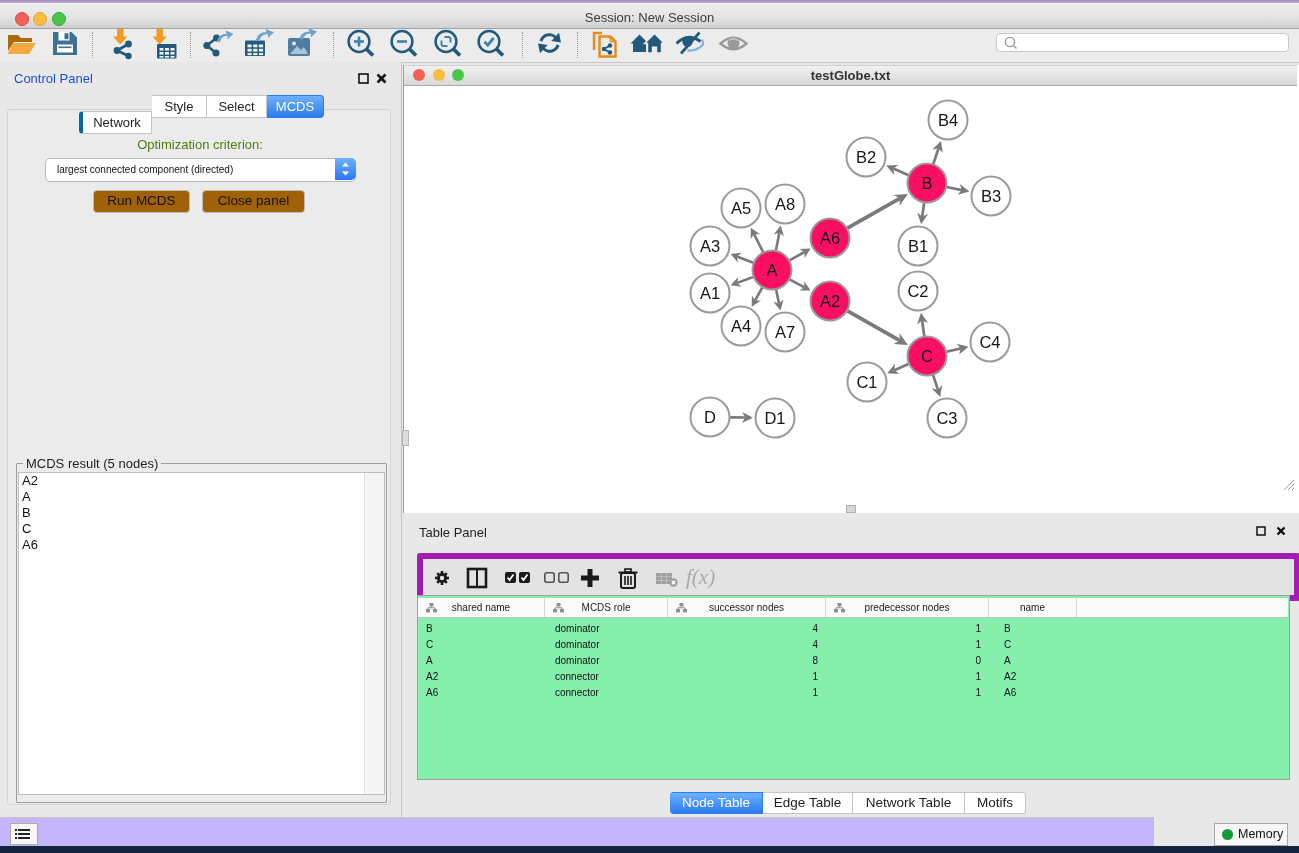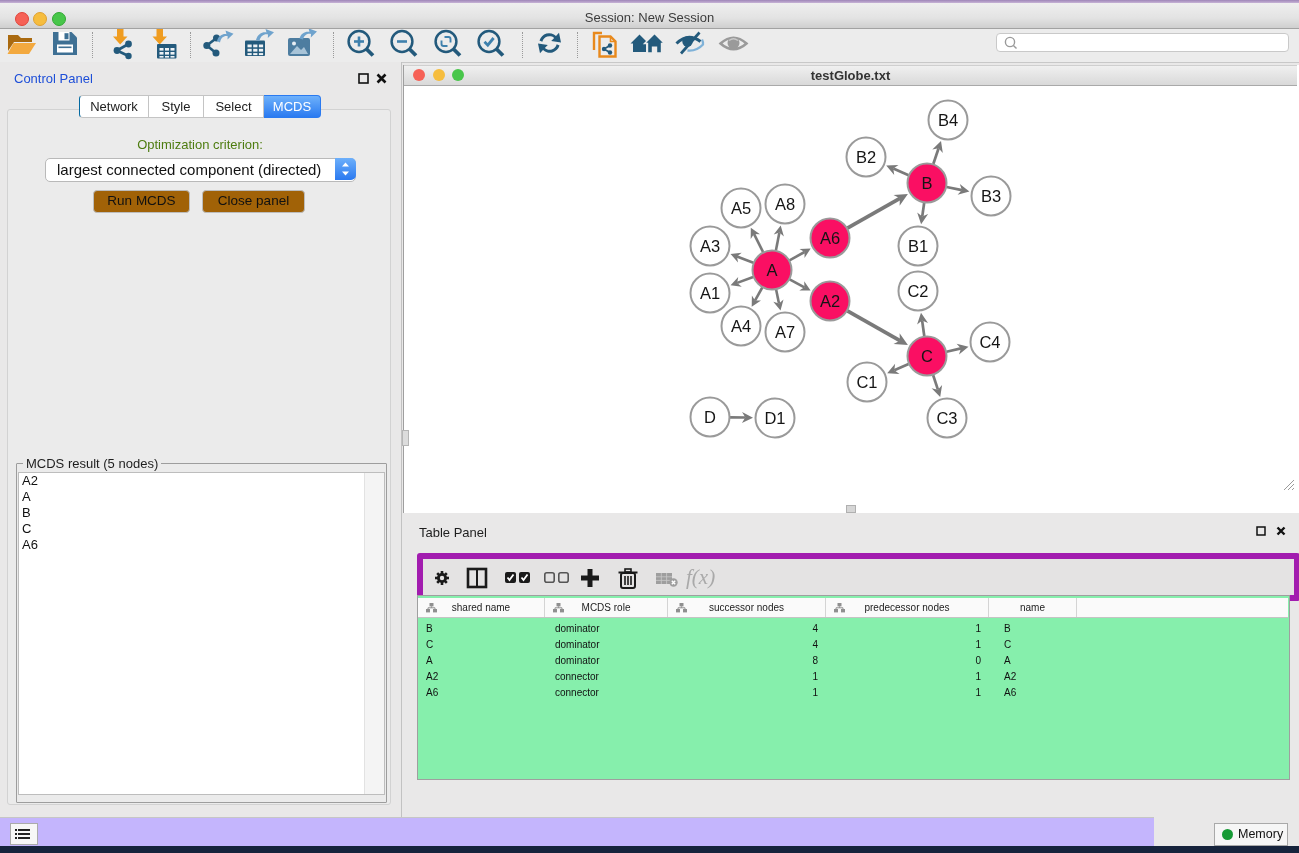--- a/index.html
+++ b/index.html
@@ -19,24 +19,24 @@
 #toolbar{left:0;top:29px;width:1299px;height:33px;background:#ececec;border-bottom:1px solid #c8c8c8;}
 .sep{position:absolute;top:3px;height:26px;border-left:1px dotted #9a9a9a;width:0;}
 #search{position:absolute;left:996px;top:4px;width:291px;height:17px;background:#fff;border:1px solid #c9c9c9;border-radius:4px;}
 
 #cp{left:0;top:62px;width:401px;height:755px;background:#e9e8e8;border-right:1px solid #c2c2c2;}
 #cpTitle{left:14px;top:9px;font-size:13px;color:#1d4ed8;}
 .winbtn{position:absolute;top:10px;font-size:12px;color:#111;}
 #cpBody{left:7px;top:47px;width:382px;height:694px;background:#ebebeb;border:1px solid #d2d2d2;border-radius:3px;}
 #tabs{left:79px;top:33px;width:242px;height:23px;display:flex;}
 .tab{flex:0 0 auto;background:#fff;border:1px solid #c4c4c4;border-left:none;font-size:13px;color:#222;text-align:center;line-height:21px;height:21px;}
-.tab.first{border-left:1px solid #0369a1;border-radius:4px 0 0 4px;}
+.tab.first{border-left:4px solid #0369a1;border-radius:4px 0 0 4px;margin-top:16px;}
 .tab.sel{background:linear-gradient(#6eb1fb,#2a7af0);color:#fff;border-color:#2a7af0;border-radius:0 4px 4px 0;}
 #optLabel{left:0;top:27px;width:400px;text-align:center;font-size:13px;color:#4d7c0f;}
-#dropdown{left:37px;top:48px;width:309px;height:22px;background:#fff;border:1px solid #b9b9b9;border-radius:5px;font-size:15px;color:#111;line-height:21px;text-indent:11px;}
+#dropdown{left:37px;top:48px;width:309px;height:22px;background:#fff;border:1px solid #b9b9b9;border-radius:5px;font-size:10px;color:#111;line-height:21px;text-indent:11px;}
 #ddBtn{position:absolute;right:-1px;top:-1px;width:21px;height:22px;border-radius:0 5px 5px 0;background:linear-gradient(#6db0fb,#2a79f0);}
 .btn{position:absolute;height:21px;background:#a16207;border:1px solid #bcbcbc;border-radius:4px;font-size:13.5px;color:#111;text-align:center;line-height:20px;}
 
 #grp{left:8px;top:353px;width:369px;height:338px;border:1px solid #9d9d9d;border-radius:1px;}
 #grpTitle{left:6px;top:-8px;background:#ebebeb;padding:0 3px;font-size:13px;color:#1e1e1e;}
 #grpList{left:1px;top:8px;width:365px;height:321px;background:#fff;border:1px solid #bdbdbd;font-size:13px;color:#111;}
 #grpList .li{padding-left:3px;height:16px;line-height:16px;}
 #grpScroll{left:345px;top:0px;width:19px;height:321px;background:#f4f4f4;border-left:1px solid #e2e2e2;}
 
 #nw{left:403px;top:65px;width:894px;height:448px;background:#fff;border:1px solid #9f9f9f;border-top:none;padding-left:34px;}
@@ -474,20 +474,26 @@
       <div class="td" style="left:586px">A2</div>
     </div>
     <div class="trow" style="top:89px">
       <div class="td" style="left:8px">A6</div>
       <div class="td" style="left:137px">connector</div>
       <div class="td num" style="left:250px;width:150px">1</div>
       <div class="td num" style="left:408px;width:155px">1</div>
       <div class="td" style="left:586px">A6</div>
     </div>
   </div>
+  <div class="abs" id="btabs">
+    <div class="btab sel" style="width:92px">Node Table</div>
+    <div class="btab" style="width:89px">Edge Table</div>
+    <div class="btab" style="width:111px">Network Table</div>
+    <div class="btab last" style="width:60px">Motifs</div>
+  </div>
 </div>
 
 <div class="abs" id="status">
   <div id="listBtn">
       <svg width="26" height="20">
         <g stroke="#222" stroke-width="2">
           <line x1="7" y1="6" x2="19" y2="6"></line>
           <line x1="7" y1="10" x2="19" y2="10"></line>
           <line x1="7" y1="14" x2="19" y2="14"></line>
         </g>

